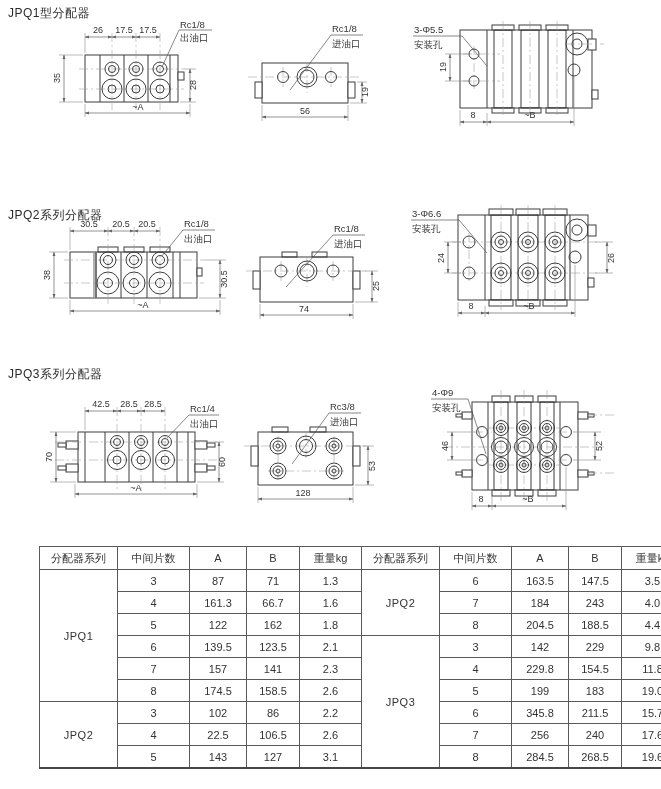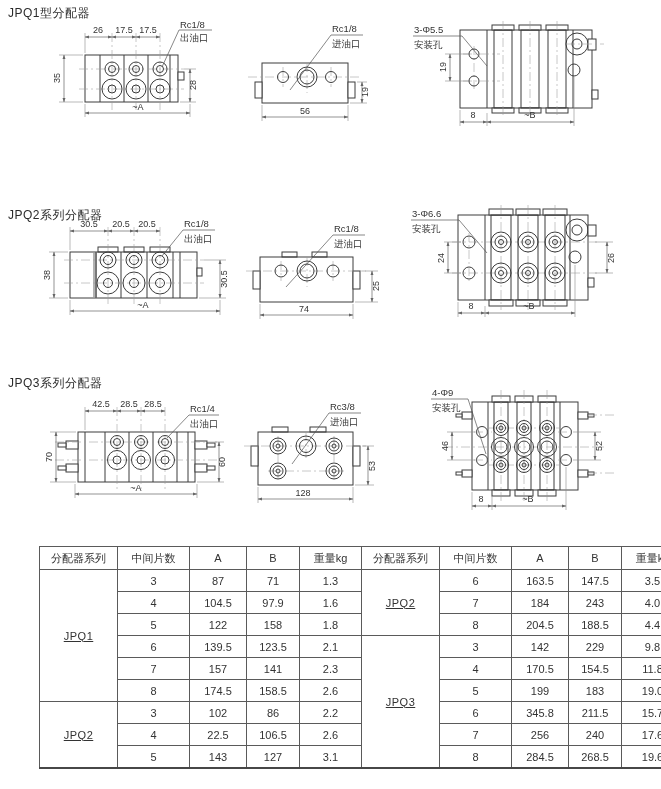--- a/index.html
+++ b/index.html
@@ -27,21 +27,21 @@
     position:absolute; left:8px; top:546px; width:645px;
     border-collapse:collapse; table-layout:fixed;
   }
   .spec th, .spec td {
     border:1px solid #5a5a5a; font-size:11px; font-weight:normal;
     text-align:center; vertical-align:middle; padding:0; height:21px; color:#333;
     overflow:hidden; white-space:nowrap;
   }
   .spec { border:1.5px solid #474747; }
   .spec tr.hdr th { height:22px; }
-  .spec td.series { letter-spacing:0.5px;text-decoration:underline; }
+  .spec td.series { letter-spacing:0.5px; }
   .spec { border-bottom:2px solid #474747;margin-left:31px; }
 </style>
 </head>
 <body>
 
 <div class="page">
 
   <div class="sec-title" style="top:5px;">JPQ1型分配器</div>
 
   <svg class="dwg" style="top:20px;" width="661" height="150" viewBox="0 0 661 150">
@@ -325,21 +325,21 @@
       <line class="ext" x1="458" y1="97" x2="458" y2="112"></line>
       <line class="ext" x1="485" y1="101" x2="485" y2="112"></line>
       <line class="ext" x1="575" y1="60" x2="575" y2="112"></line>
       <line class="dim" x1="458" y1="108" x2="485" y2="108" marker-start="url(#arB)" marker-end="url(#arB)"></line>
       <line class="dim" x1="485" y1="108" x2="575" y2="108" marker-start="url(#arB)" marker-end="url(#arB)"></line>
       <text x="471" y="104" text-anchor="middle">8</text>
       <text x="529" y="104" text-anchor="middle">~B</text>
     </g>
   </svg>
 
-  <div class="sec-title" style="top:366px;margin-top:9px;">JPQ3系列分配器</div>
+  <div class="sec-title" style="top:366px;">JPQ3系列分配器</div>
 
   <svg class="dwg" style="top:382px;" width="661" height="150" viewBox="0 0 661 150">
     <defs>
       <marker id="arC" viewBox="0 0 10 10" refX="9.5" refY="5" markerWidth="8" markerHeight="6" orient="auto-start-reverse">
         <path d="M0,1.5 L10,5 L0,8.5 Z" fill="#666"></path>
       </marker>
     </defs>
 
     <g>
       <rect class="ln" x="78" y="50" width="117" height="50"></rect>
@@ -560,32 +560,32 @@
       <td>71</td>
       <td>1.3</td>
       <td class="series" rowspan="3">JPQ2</td>
       <td>6</td>
       <td>163.5</td>
       <td>147.5</td>
       <td>3.5</td>
     </tr>
     <tr>
       <td>4</td>
-      <td>104.5</td>
-      <td>97.9</td>
+      <td>161.3</td>
+      <td>66.7</td>
       <td>1.6</td>
       <td>7</td>
       <td>184</td>
       <td>243</td>
       <td>4.0</td>
     </tr>
     <tr>
       <td>5</td>
       <td>122</td>
-      <td>158</td>
+      <td>162</td>
       <td>1.8</td>
       <td>8</td>
       <td>204.5</td>
       <td>188.5</td>
       <td>4.4</td>
     </tr>
     <tr>
       <td>6</td>
       <td>139.5</td>
       <td>123.5</td>
@@ -595,21 +595,21 @@
       <td>142</td>
       <td>229</td>
       <td>9.8</td>
     </tr>
     <tr>
       <td>7</td>
       <td>157</td>
       <td>141</td>
       <td>2.3</td>
       <td>4</td>
-      <td>170.5</td>
+      <td>229.8</td>
       <td>154.5</td>
       <td>11.8</td>
     </tr>
     <tr>
       <td>8</td>
       <td>174.5</td>
       <td>158.5</td>
       <td>2.6</td>
       <td>5</td>
       <td>199</td>

